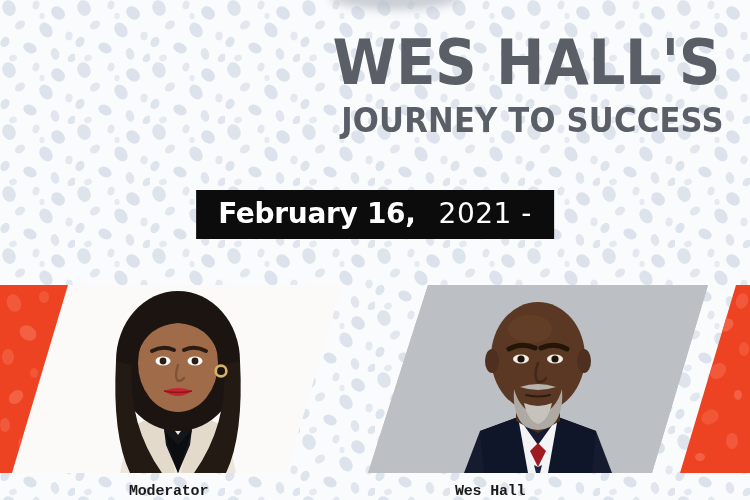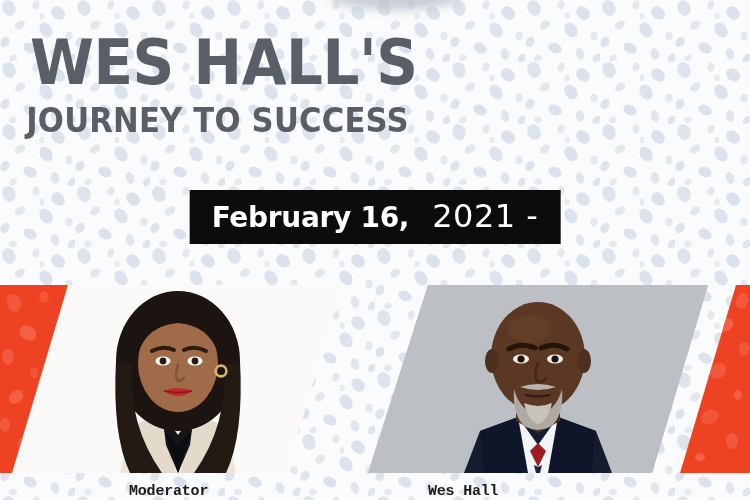--- a/index.html
+++ b/index.html
@@ -32,21 +32,21 @@
     border-radius:50%;
     filter:blur(5px);
     opacity:.75;
     z-index:1;
   }
 
   
   #headline-block {
     position:absolute;
     left:0; top:30px; width:750px;
-    text-align:left;
+    text-align:right;
     z-index:3;
   }
 
   #title-main {
     font-size:63px;
     line-height:66px;
     font-weight:bold;
     letter-spacing:-0.5px;
     color:#5A5E66;
     font-family:"DejaVu Sans", sans-serif;
@@ -76,21 +76,21 @@
     background:#0C0C0C;
     padding:7px 22px 9px 22px;
     z-index:4;
     white-space:nowrap;
     display:flex;
     align-items:baseline;
     gap:23px;
   }
   #date-banner span { color:#FFFFFF; font-family:"DejaVu Sans", sans-serif; }
   .dt-bold  { font-size:28px; font-weight:bold; letter-spacing:-0.3px; }
-  .dt-light { font-size:32px; font-weight:normal; letter-spacing:0.5px; }
+  .dt-light { font-size:28px; font-weight:normal; letter-spacing:0.5px; }
 
   
   #speaker-band {
     position:absolute;
     left:0; top:285px;
     width:750px; height:188px;
     z-index:2;
     overflow:hidden;
   }
 
@@ -134,21 +134,21 @@
     top:483px;
     font-size:15px;
     font-weight:bold;
     color:#1A1A1A;
     font-family:Liberation Mono, monospace;
     letter-spacing:-0.2px;
     white-space:nowrap;
     z-index:5;
   }
   #name-moderator { left:129px; }
-  #name-weshall   { left:428px; }
+  #name-weshall   { left:455px; }
 </style>
 </head>
 <body>
 
 <div id="poster">
 
   <svg id="bg-pattern" viewBox="0 0 750 500" preserveAspectRatio="none">
     <defs>
       <pattern id="confetti" x="0" y="0" width="75" height="62" patternUnits="userSpaceOnUse">
         <ellipse cx="9" cy="8" rx="6.5" ry="8" fill="#DEE4EC" transform="rotate(-22 9 8)"></ellipse>

